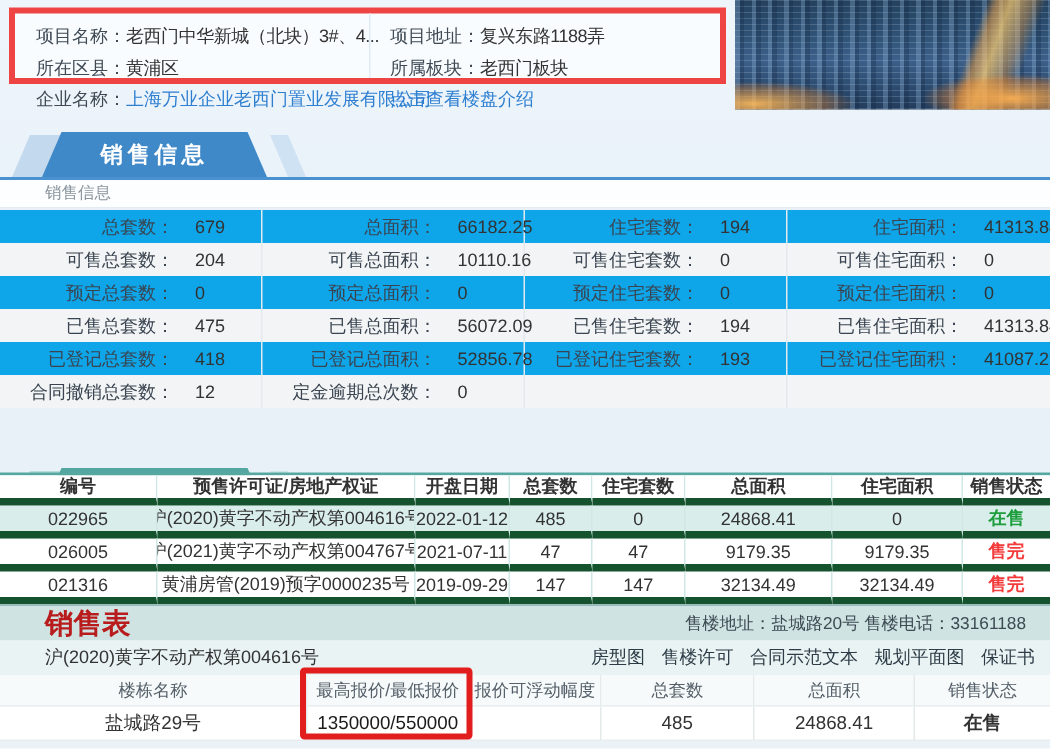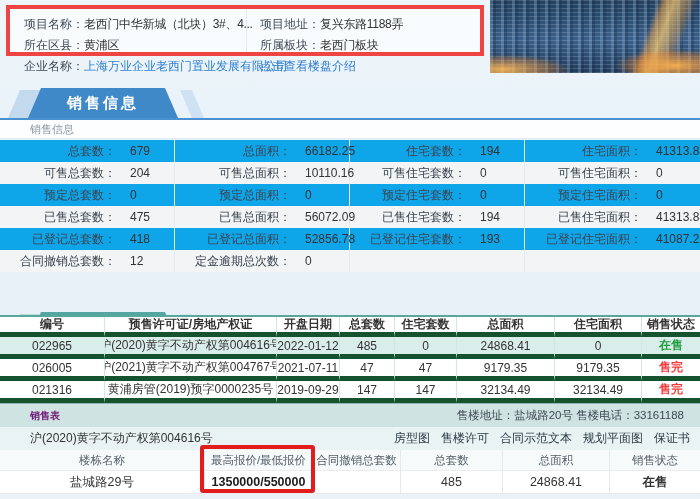--- a/index.html
+++ b/index.html
@@ -81,38 +81,38 @@
   .u-head .u-cell{height:20px;font-weight:bold;color:#333;background:#fff;}
   .u-data .u-cell{height:22px;}
   .u-data.first{background:#d9eeeb;}
   .st-green{color:#1e9e3e;font-weight:bold;}
   .st-red{color:#f43b3b;font-weight:bold;}
 
   
   .band1{position:absolute;left:0;top:403px;width:700px;height:24px;
     background:#cfe3e3;border-top:1px solid #93b7ba;box-sizing:border-box;
     display:flex;align-items:center;}
-  .band1 .title{font-size:10px;font-weight:bold;color:#701a75;margin-left:30px;}
+  .band1 .title{font-size:19px;font-weight:bold;color:#b91c1c;margin-left:30px;}
   .band1 .right{margin-left:auto;margin-right:16px;font-size:11.5px;color:#3d4a52;white-space:nowrap;}
   .band2{position:absolute;left:0;top:427px;width:700px;height:23px;
     background:#e9f3f3;display:flex;align-items:center;}
   .band2 .cert{font-size:12px;color:#333;margin-left:30px;}
   .band2 .links{margin-left:auto;margin-right:10px;font-size:12px;color:#2c3b46;display:flex;gap:11px;white-space:nowrap;}
   .band2 .links span{cursor:pointer;}
 
   
   .b-table{position:absolute;left:0;top:450px;width:700px;background:#fff;}
   .b-row{display:grid;grid-template-columns:205px 108px 88px 102px 107px 90px;}
   .b-cell{display:flex;align-items:center;justify-content:center;
     border-right:1px solid #e4e9e9;border-bottom:1px solid #e9eded;
     box-sizing:border-box;white-space:nowrap;}
   .b-row .b-cell:last-child{border-right:none;}
   .b-head .b-cell{height:21px;font-size:11.5px;color:#55606a;background:#f7fafa;}
   .b-data .b-cell{height:23px;font-size:12.5px;color:#333;}
-  .b-data .price{font-weight:bold;color:#1b1b1b;}
+  .b-data .price{font-weight:normal;color:#1b1b1b;}
 
   
   .red-box{position:absolute;left:200px;top:445px;width:115px;height:48px;
     border:4px solid #e11d1d;border-radius:3px;box-sizing:border-box;
     z-index:10;pointer-events:none;}
 </style>
 </head>
 <body>
 
 <div class="page">
@@ -325,21 +325,21 @@
       <span>合同示范文本</span>
       <span>规划平面图</span>
       <span>保证书</span>
     </span>
   </div>
 
   <div class="b-table">
     <div class="b-row b-head">
       <div class="b-cell">楼栋名称</div>
       <div class="b-cell">最高报价/最低报价</div>
-      <div class="b-cell">合同撤销总套数</div>
+      <div class="b-cell">报价可浮动幅度</div>
       <div class="b-cell">总套数</div>
       <div class="b-cell">总面积</div>
       <div class="b-cell">销售状态</div>
     </div>
     <div class="b-row b-data">
       <div class="b-cell">盐城路29号</div>
       <div class="b-cell price">1350000/550000</div>
       <div class="b-cell"></div>
       <div class="b-cell">485</div>
       <div class="b-cell">24868.41</div>

